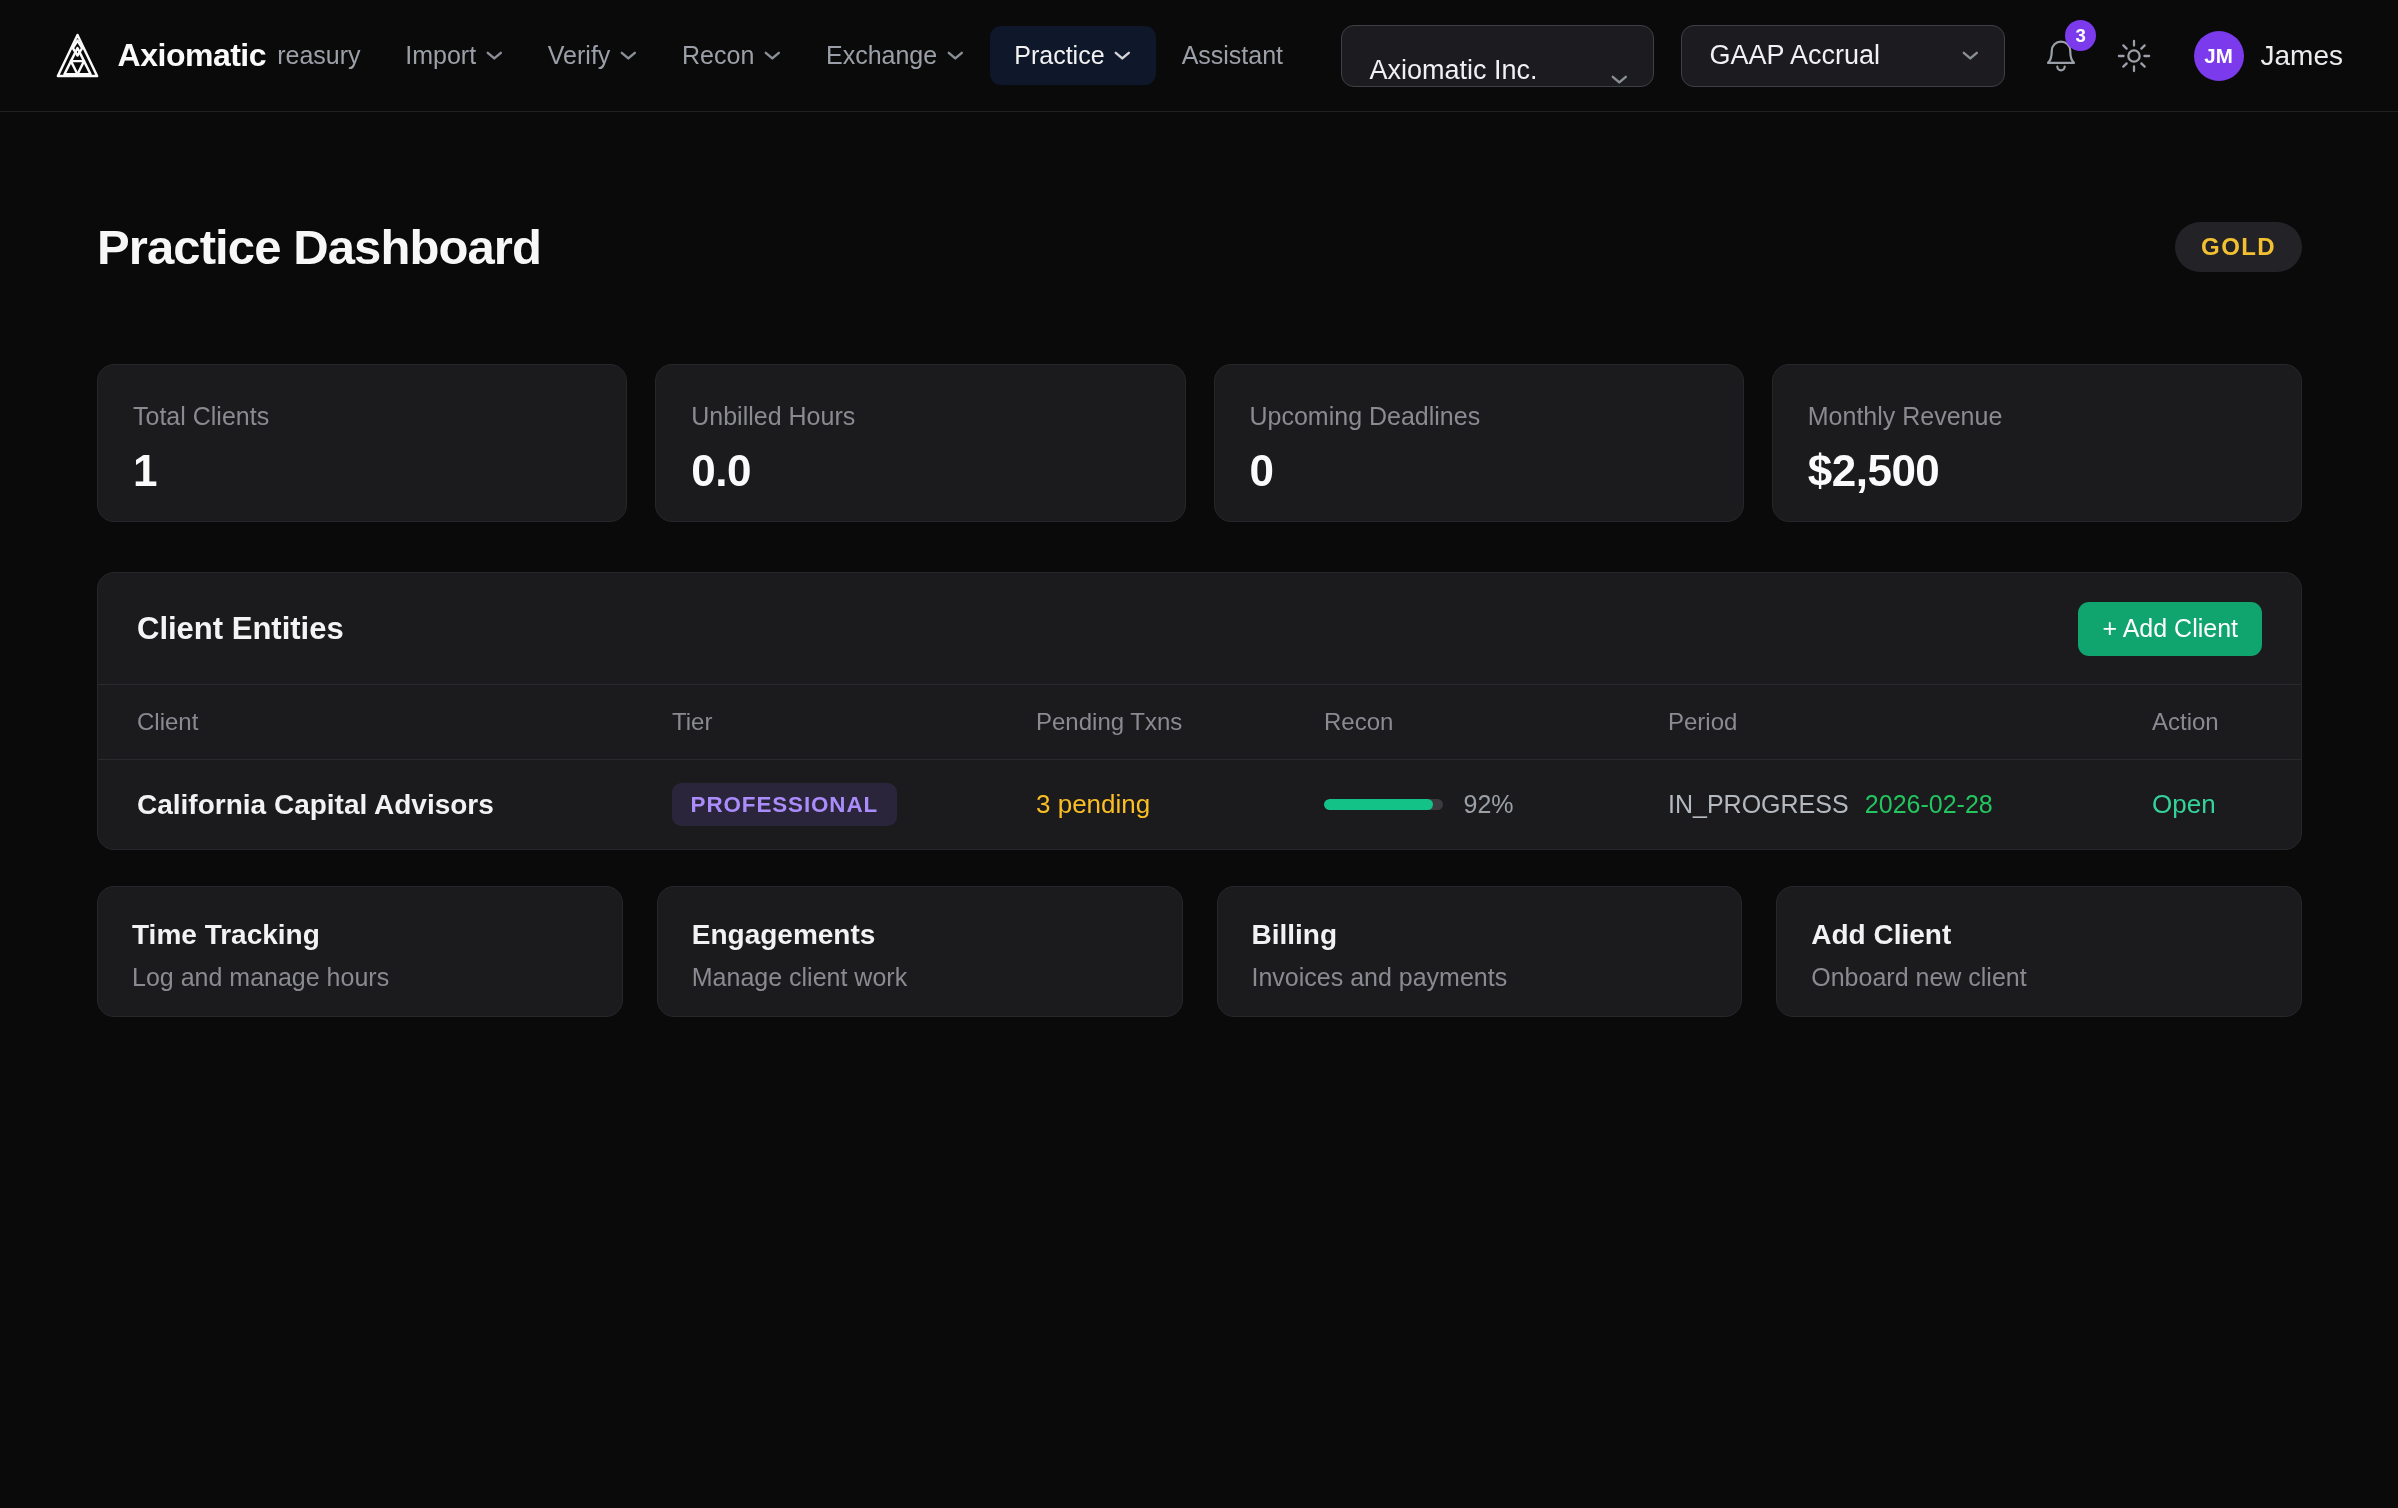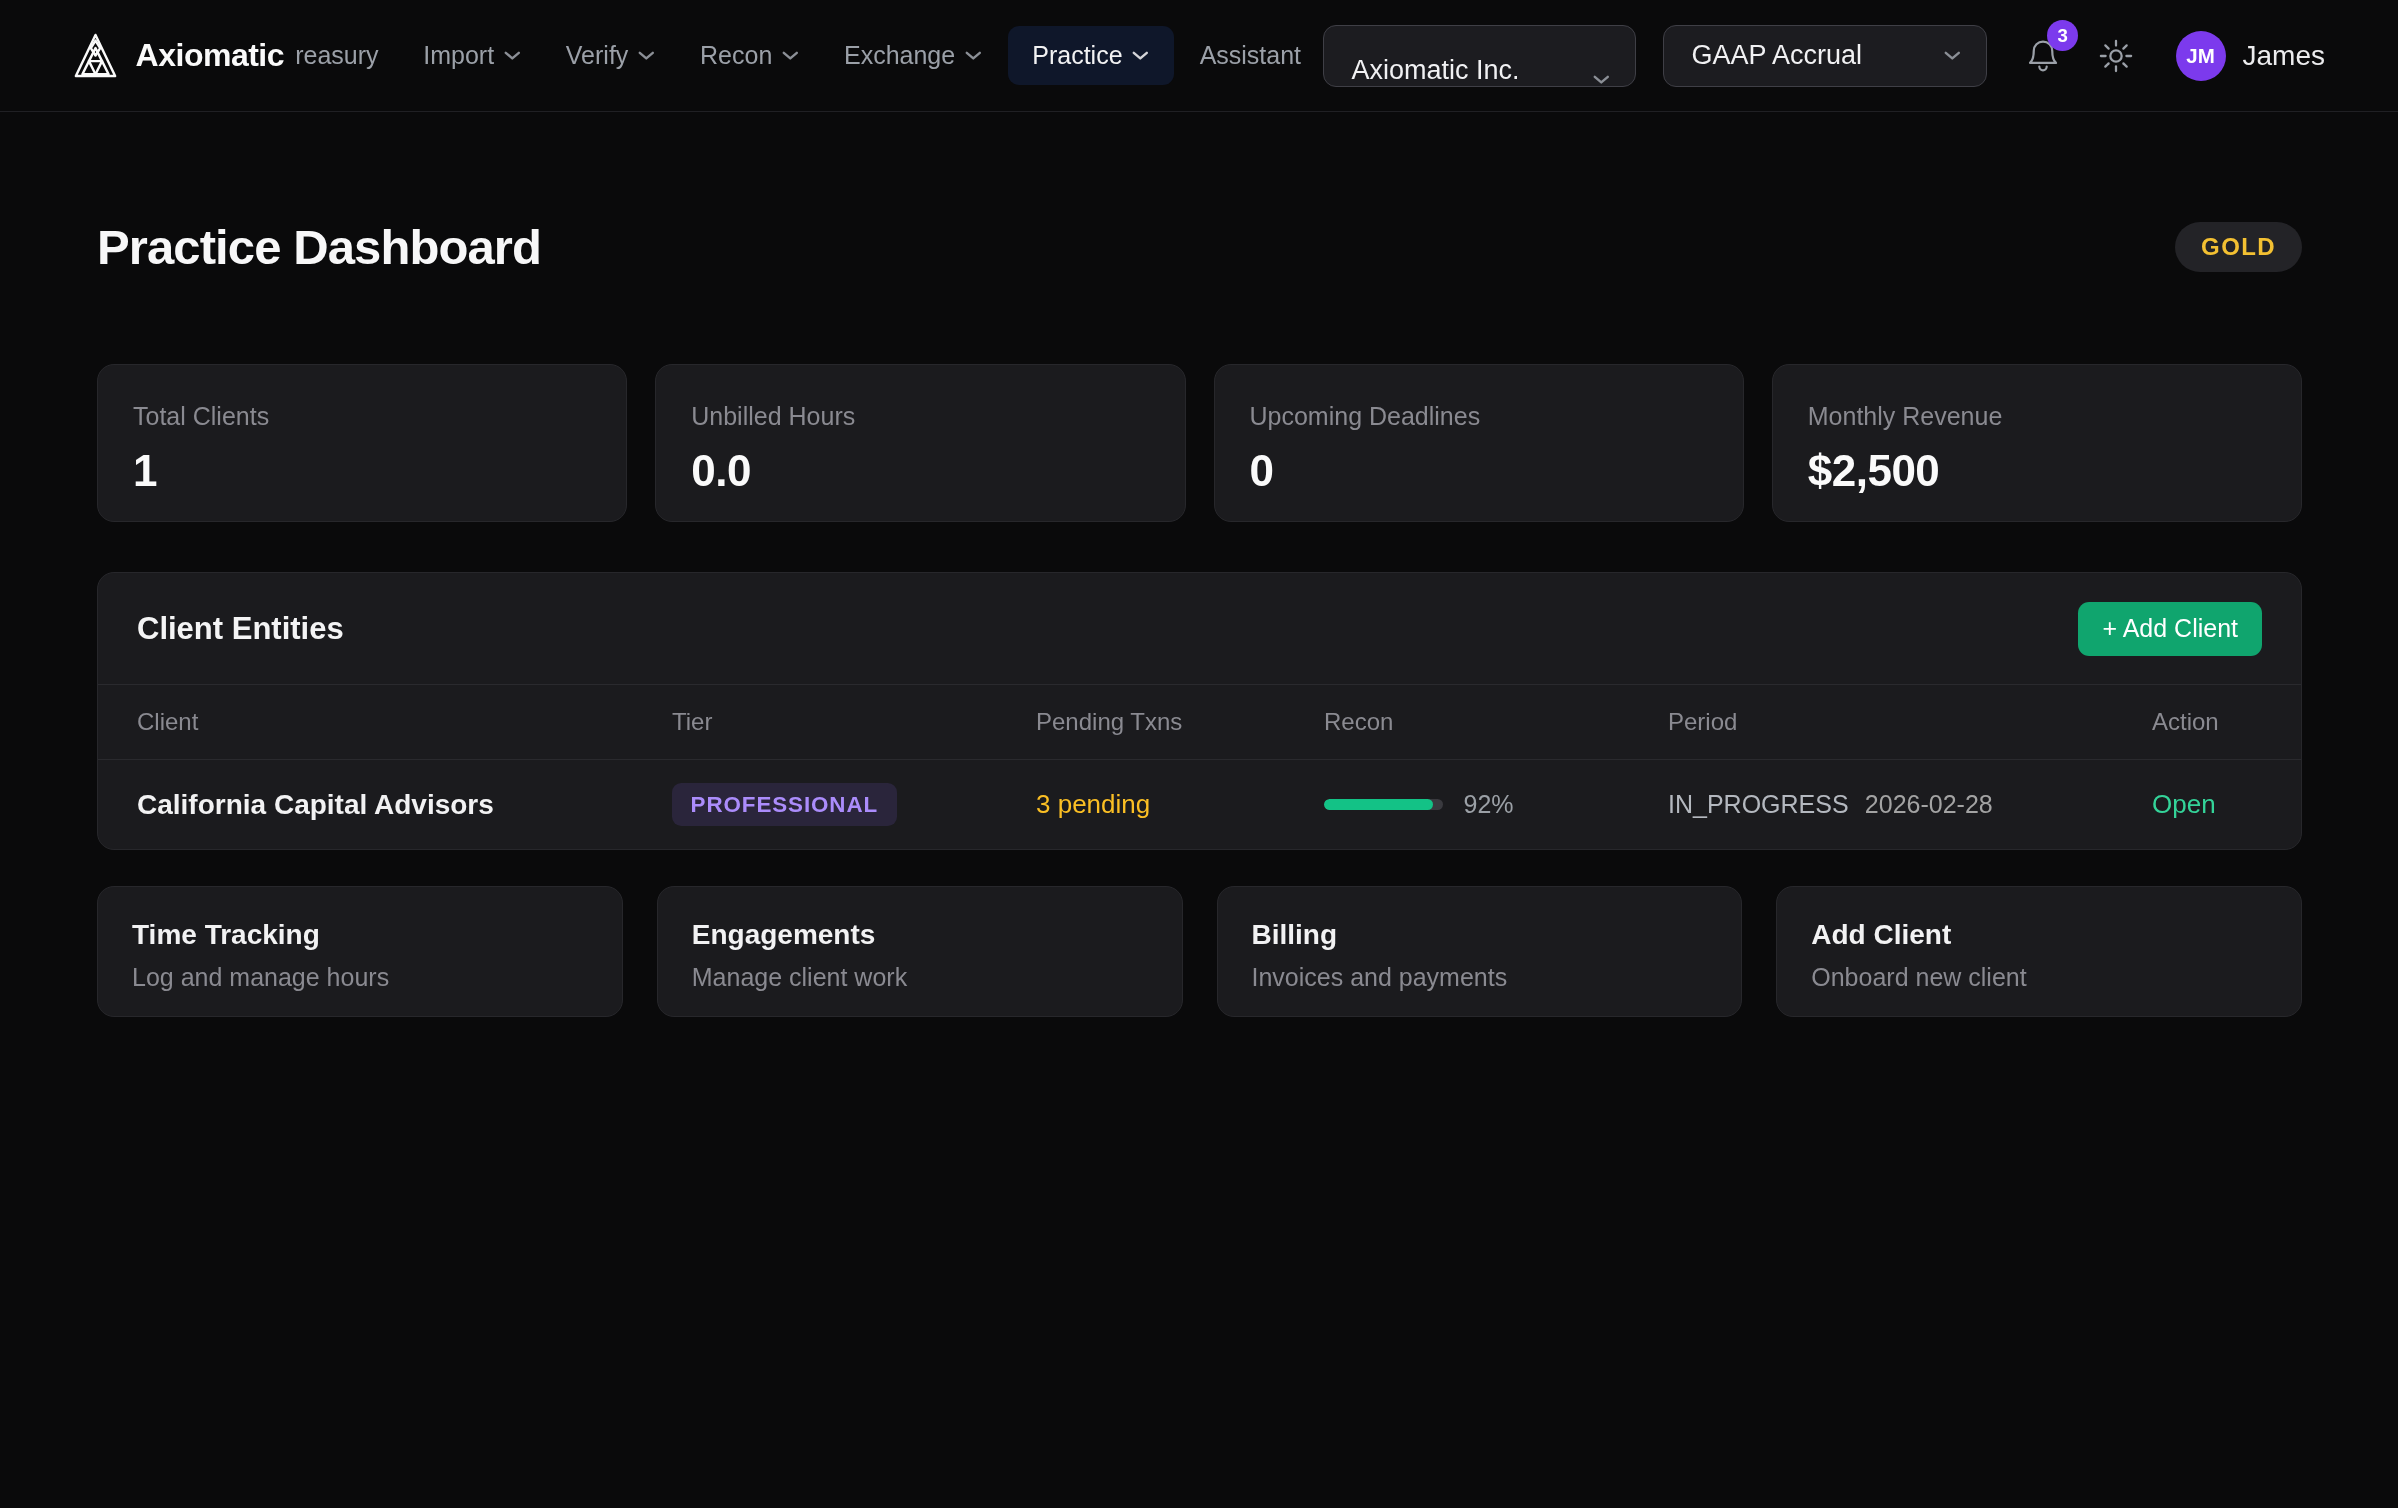--- a/index.html
+++ b/index.html
@@ -6,21 +6,21 @@
   html,body { background:#0a0a0b; }
   body {
     width:2399px; height:1508px; position:relative; overflow:hidden;
     font-family:"Liberation Sans","DejaVu Sans",sans-serif;
     color:#f4f4f5; -webkit-font-smoothing:antialiased;
   }
 
   
   .topnav {
     height:112px; display:flex; align-items:center;
-    padding:0 74px; border-bottom:0.9px solid #202024;
+    padding:0 56px; border-bottom:0.9px solid #202024;
   }
   .brand { display:flex; align-items:center; gap:18.6px; }
   .brand svg { display:block; }
   .brand-name { font-size:32px; font-weight:700; color:#fafafa; letter-spacing:-0.5px; }
   .nav-links { display:flex; align-items:center; margin-left:5.6px; }
   .nav-item {
     display:flex; align-items:center; gap:8.4px;
     color:#9ba0a8; font-size:25px; padding:15px 18.6px; margin-left:7.5px;
     border-radius:11.2px; cursor:pointer; white-space:nowrap;
   }
@@ -94,21 +94,21 @@
     font-size:22.4px; font-weight:700; letter-spacing:0.9px;
     padding:8.4px 18.6px; border-radius:9.3px;
   }
   .cell-pending { font-size:26px; color:#fbbf24; }
   .cell-recon { display:flex; align-items:center; gap:20.5px; }
   .progress-track { width:119px; height:10.3px; background:#3a3a3f; border-radius:931px; overflow:hidden; }
   .progress-fill { height:100%; background:#13c286; border-radius:931px; }
   .recon-pct { font-size:25px; color:#9ba0a6; }
   .cell-period { font-size:25px; }
   .period-status { color:#b4b8bf; }
-  .period-date { color:#a3a3a3; margin-left:9.3px; }
+  .period-date { color:#22c55e; margin-left:9.3px; }
   .cell-action a { font-size:26px; color:#34d399; text-decoration:none; cursor:pointer; }
 
   
   .quick { margin-top:36px; display:grid; grid-template-columns:repeat(4,1fr); gap:34px; }
   .quick-card {
     height:131px; background:#1b1b1e; border:0.9px solid #27272b; border-radius:17px;
     padding:32px 34px; cursor:pointer;
   }
   .quick-title { font-size:28px; font-weight:700; color:#f2f2f3; }
   .quick-sub { margin-top:12px; font-size:25px; color:#8a8a91; }

